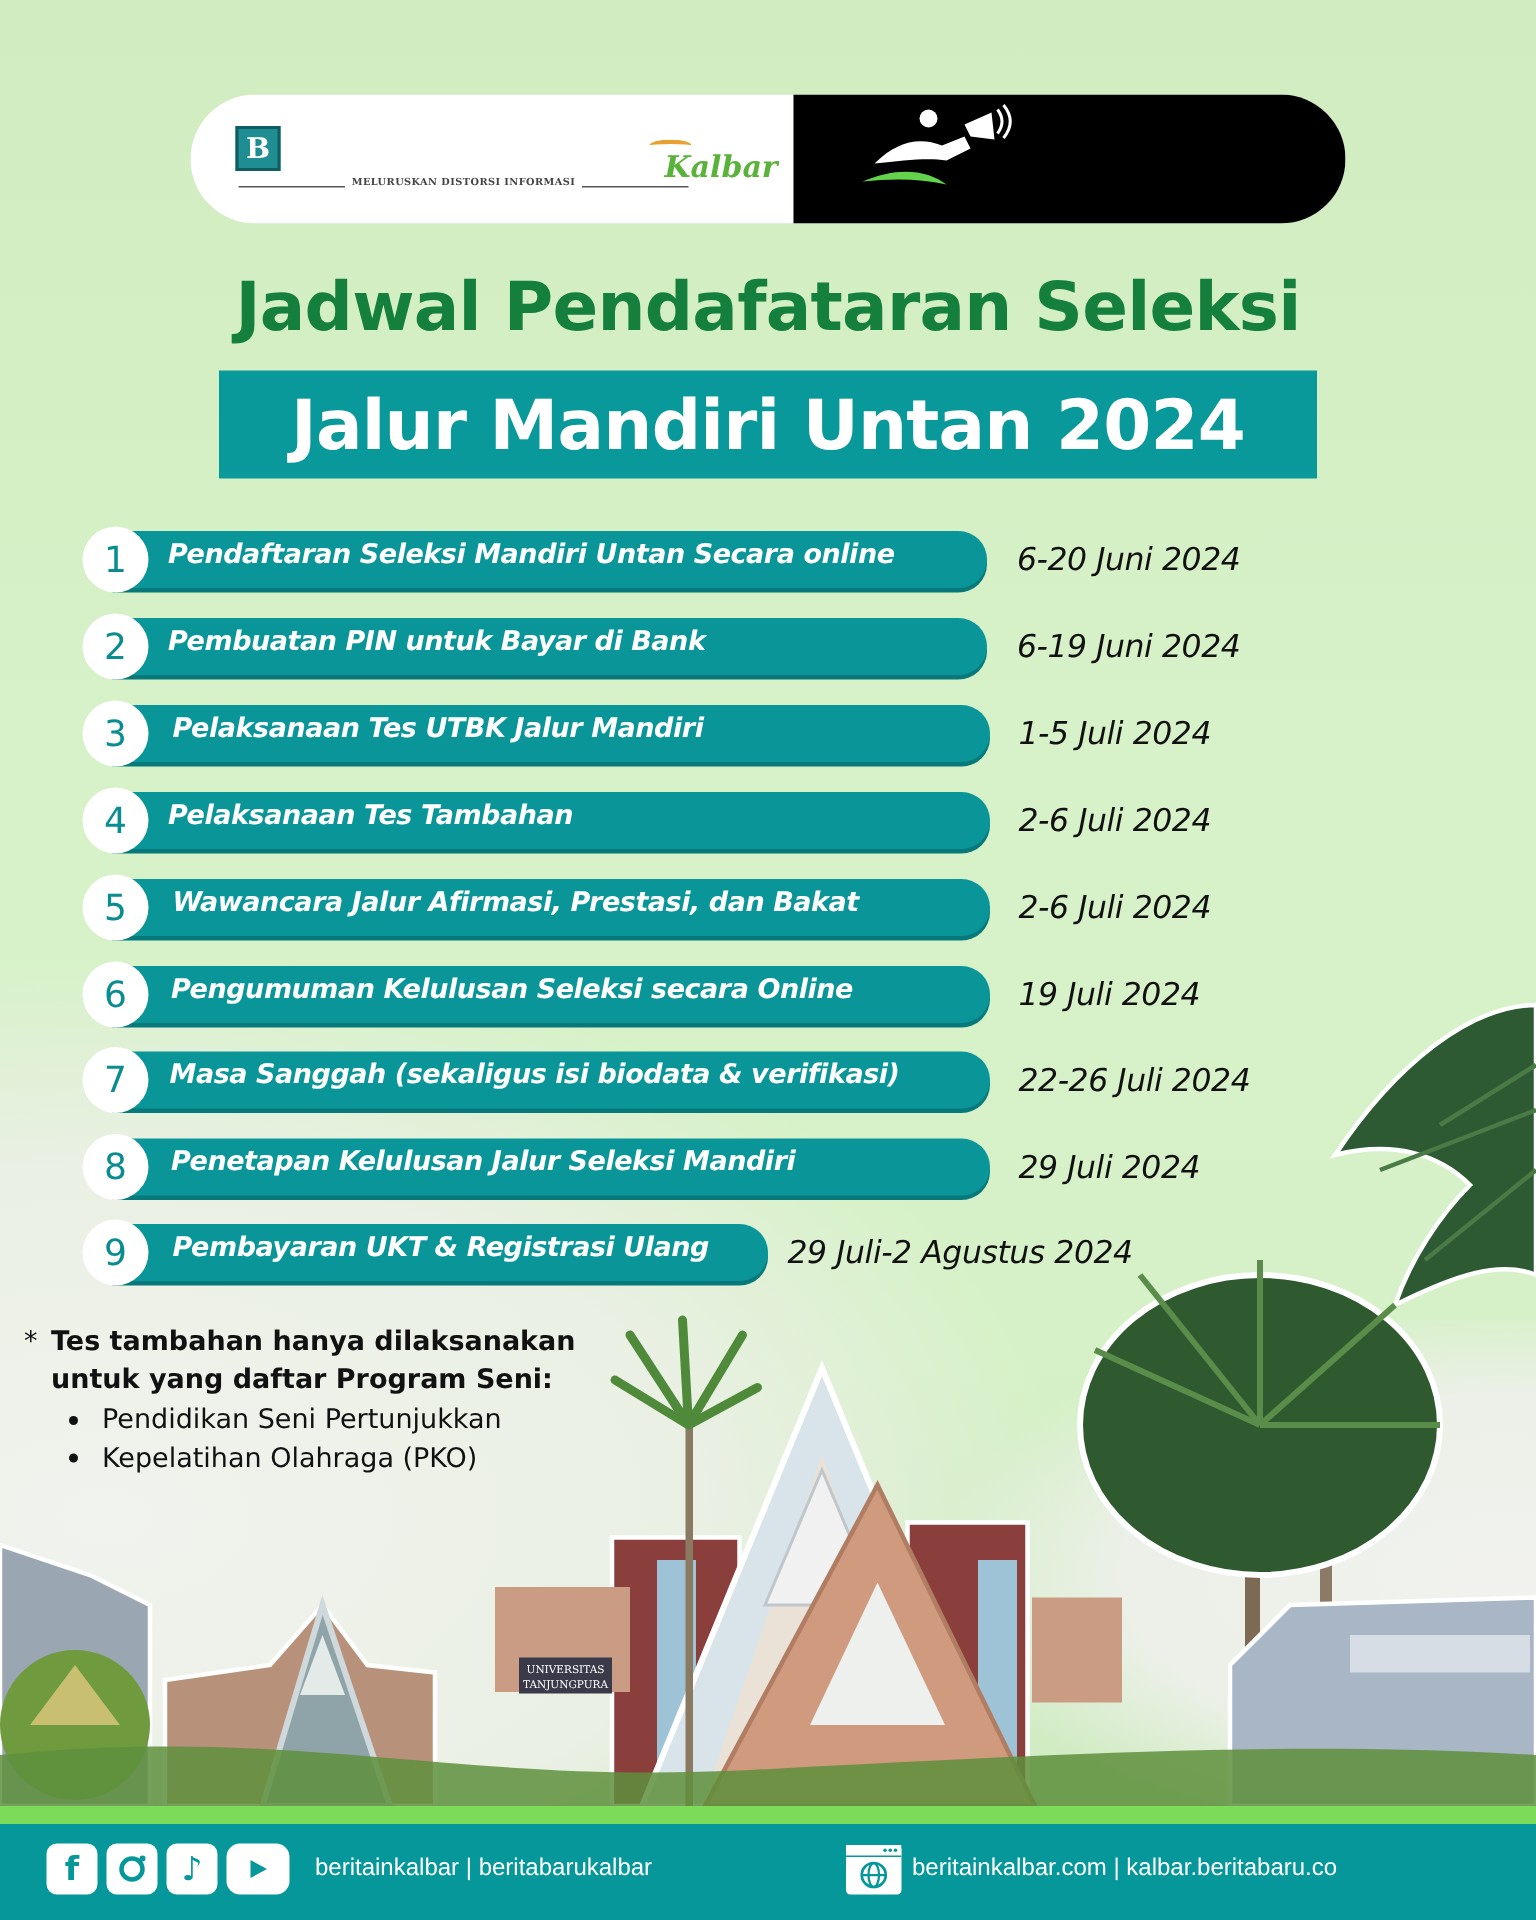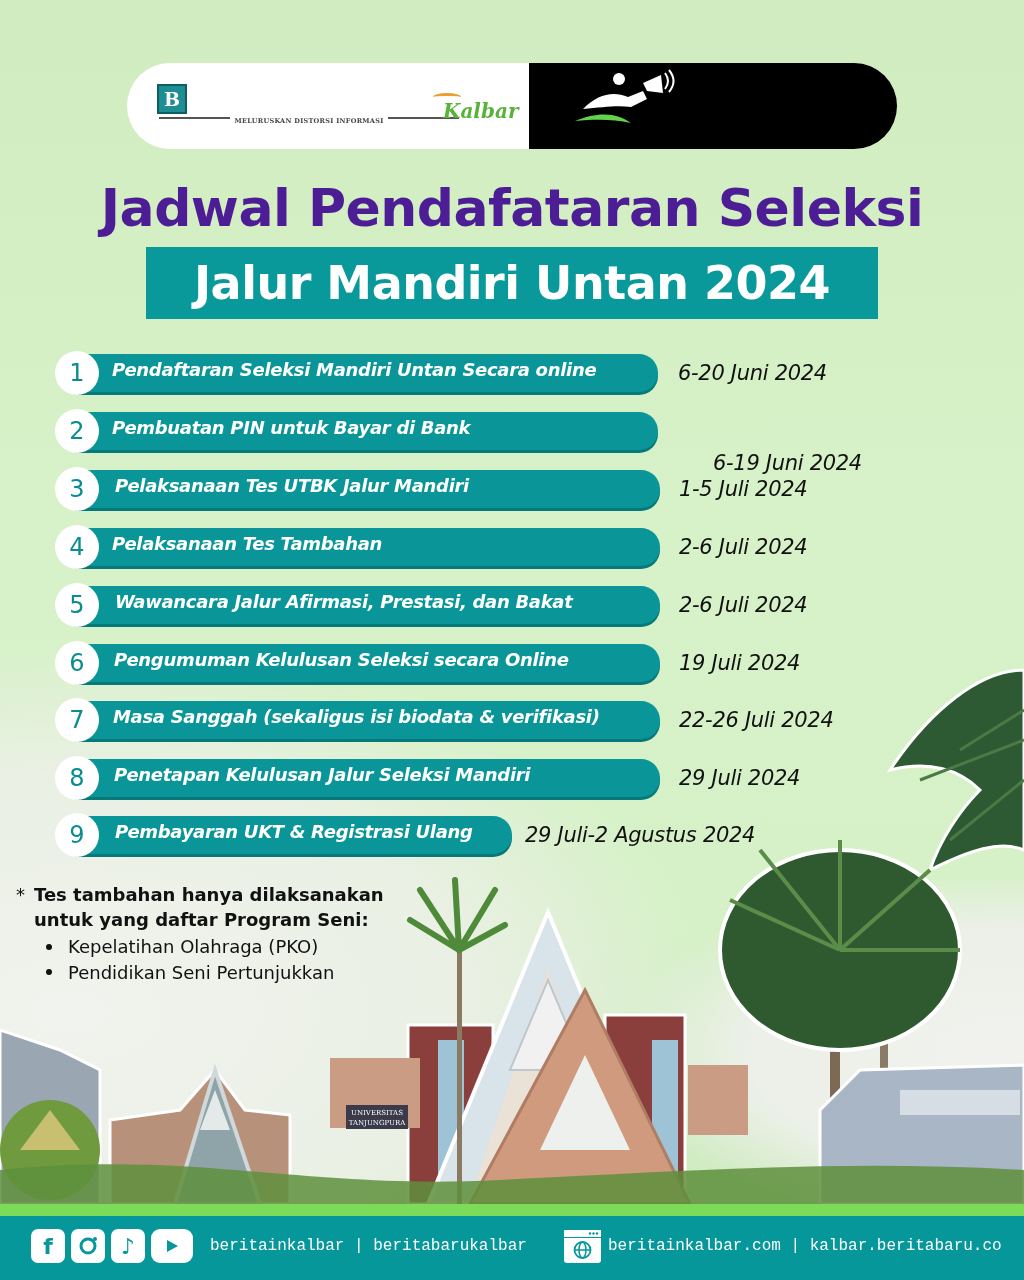--- a/index.html
+++ b/index.html
@@ -33,21 +33,21 @@
     font-size: 19px; display: flex; align-items: center; justify-content: center;
     margin-top: -14px;
   }
   .bb-text {
     font-family: "DejaVu Serif", serif; font-size: 26px; color: #333;
     letter-spacing: 1px; margin-top: -14px; margin-left: 2px;
   }
   .bb-tag {
     position: absolute; left: 32px; top: 54px; width: 300px;
     font-family: "DejaVu Serif", serif; font-size: 6.5px; font-weight: bold; color: #444;
-    display: flex; align-items: flex-start; gap: 4px; letter-spacing: 0.3px;
+    display: flex; align-items: flex-end; gap: 4px; letter-spacing: 0.3px;
   }
   .bb-tag .line { flex: 1; height: 1.5px; background: #555; }
   .kalbar-script {
     position: absolute; left: 316px; top: 36px;
     font-family: "DejaVu Serif", serif; font-style: italic; font-size: 20px;
     color: #59b33a; font-weight: bold;
   }
   .kalbar-swoosh {
     position: absolute; left: 306px; top: 30px; width: 28px; height: 8px;
     border-top: 3px solid #e8a030; border-radius: 50%;
@@ -60,22 +60,22 @@
   .bk-text {
     margin-top: 38px; margin-left: 20px;
     font-family: "DejaVu Sans", sans-serif; font-weight: bold; font-style: italic;
     font-size: 22px; color: #fff; letter-spacing: 0.5px;
   }
   .bk-text .green { color: #62d34a; }
 
   
   .title-1 {
     position: absolute; left: 0; width: 1024px; top: 178px; text-align: center;
-    font-family: "DejaVu Sans", sans-serif; font-weight: bold; font-size: 52px;
-    color: #4c1d95; letter-spacing: -0.5px;
+    font-family: "DejaVu Sans", sans-serif; font-weight: bold; font-size: 45px;
+    color: #15803d; letter-spacing: -0.5px;
   }
   .title-2-box {
     position: absolute; left: 146px; top: 247px; width: 732px; height: 72px;
     background: #0a999b; display: flex; align-items: center; justify-content: center;
   }
   .title-2 {
     font-family: "DejaVu Sans", sans-serif; font-weight: bold; font-size: 46px;
     color: #fff; letter-spacing: -0.5px;
   }
 
@@ -123,21 +123,21 @@
     background: #05979a; display: flex; align-items: center;
   }
   .social { position: absolute; left: 31px; top: 13px; display: flex; gap: 6px; }
   .soc-ico {
     width: 34px; height: 34px; background: #fff; border-radius: 7px;
     display: flex; align-items: center; justify-content: center;
     color: #05979a; font-weight: bold; font-size: 22px; font-family: "DejaVu Sans", sans-serif;
   }
   .soc-ico.yt { width: 42px; border-radius: 9px; }
   .footer-text {
-    position: absolute; top: 21px; font-family: Liberation Mono, monospace;
+    position: absolute; top: 21px; font-family: Liberation Sans, sans-serif;
     font-size: 16px; color: #fff; white-space: nowrap;
   }
   .web-ico {
     position: absolute; left: 564px; top: 14px; width: 37px; height: 33px;
     background: #fff; border-radius: 3px;
   }
 </style>
 </head>
 <body>
 
@@ -174,21 +174,21 @@
 <div class="row" style="top:351px;">
   <div class="bar" style="width:583px;"></div>
   <div class="num">1</div>
   <div class="label">Pendaftaran Seleksi Mandiri Untan Secara online</div>
   <div class="date" style="left:623px;">6-20 Juni 2024</div>
 </div>
 <div class="row" style="top:409px;">
   <div class="bar" style="width:583px;"></div>
   <div class="num">2</div>
   <div class="label">Pembuatan PIN untuk Bayar di Bank</div>
-  <div class="date" style="left:658px;margin-top:32px;">6-19 Juni 2024</div>
+  <div class="date" style="left:623px;">6-19 Juni 2024</div>
 </div>
 <div class="row" style="top:467px;">
   <div class="bar" style="width:585px;"></div>
   <div class="num">3</div>
   <div class="label" style="left:60px;">Pelaksanaan Tes UTBK Jalur Mandiri</div>
   <div class="date" style="left:624px;">1-5 Juli 2024</div>
 </div>
 <div class="row" style="top:525px;">
   <div class="bar" style="width:585px;"></div>
   <div class="num">4</div>
@@ -274,25 +274,25 @@
   <div class="note-head">
     <span class="star">*</span>
     <span>
       <span>Tes tambahan hanya dilaksanakan</span><br>
       <span>untuk yang daftar Program Seni:</span>
     </span>
   </div>
   <ul class="note-list">
     <li>
         <span class="dot"></span>
-        <span>Kepelatihan Olahraga (PKO)</span>
+        <span>Pendidikan Seni Pertunjukkan</span>
       </li>
     <li>
         <span class="dot"></span>
-        <span>Pendidikan Seni Pertunjukkan</span>
+        <span>Kepelatihan Olahraga (PKO)</span>
       </li>
   </ul>
 </div>
 
 <div class="footer-stripe"></div>
 <div class="footer">
   <div class="social">
     <div class="soc-ico">f</div>
     <div class="soc-ico">
       <svg width="24" height="24" viewBox="0 0 24 24">

